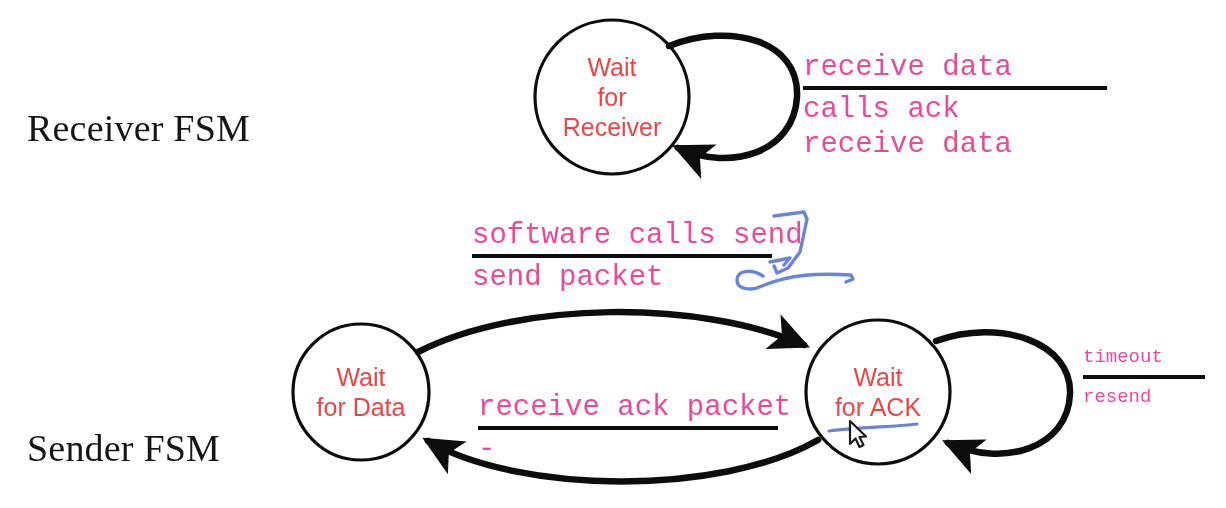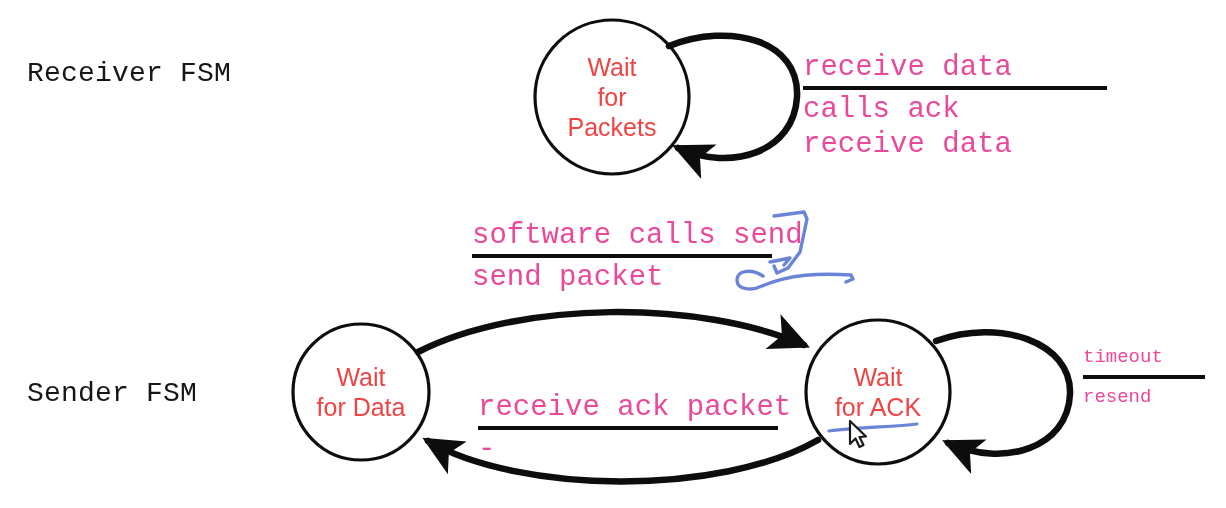--- a/index.html
+++ b/index.html
@@ -19,26 +19,27 @@
   }
   #diagram-svg {
     position: absolute;
     left: 0;
     top: 0;
     width: 1226px;
     height: 508px;
   }
   .fsm-label {
     position: absolute;
-    font-family: Liberation Mono, monospace;
-    font-size: 28px;
+    font-family: Liberation Serif, serif;
+    font-size: 38px;
     font-weight: 400;
     letter-spacing: 0.2px;
     color: #161616;
     white-space: nowrap;
+    margin-top: 48px;
   }
   #receiver-fsm-label { left: 27px; top: 58px; }
   #sender-fsm-label   { left: 27px; top: 378px; }
 
   .state-text {
     position: absolute;
     text-align: center;
     font-family: "Liberation Sans", sans-serif;
     font-size: 25px;
     line-height: 30px;
@@ -105,21 +106,21 @@
 
     <path d="M 829 431 C 860 427, 892 427, 917 424" fill="none" stroke="#6b85d6" stroke-width="3.2" stroke-linecap="round"></path>
   </svg>
 
   <div class="fsm-label" id="receiver-fsm-label">Receiver FSM</div>
   <div class="fsm-label" id="sender-fsm-label">Sender FSM</div>
 
   <div class="state-text" style="left:532px; top:52px; width:160px;">
     <div>Wait</div>
     <div>for</div>
-    <div>Packets</div>
+    <div>Receiver</div>
   </div>
 
   <div class="transition" style="left:803px; top:50px; width:304px;">
     <div class="num">receive data</div>
     <div class="rule"></div>
     <div class="den">calls ack</div>
     <div class="den">receive data</div>
   </div>
 
   <div class="state-text" style="left:281px; top:362px; width:160px;">

